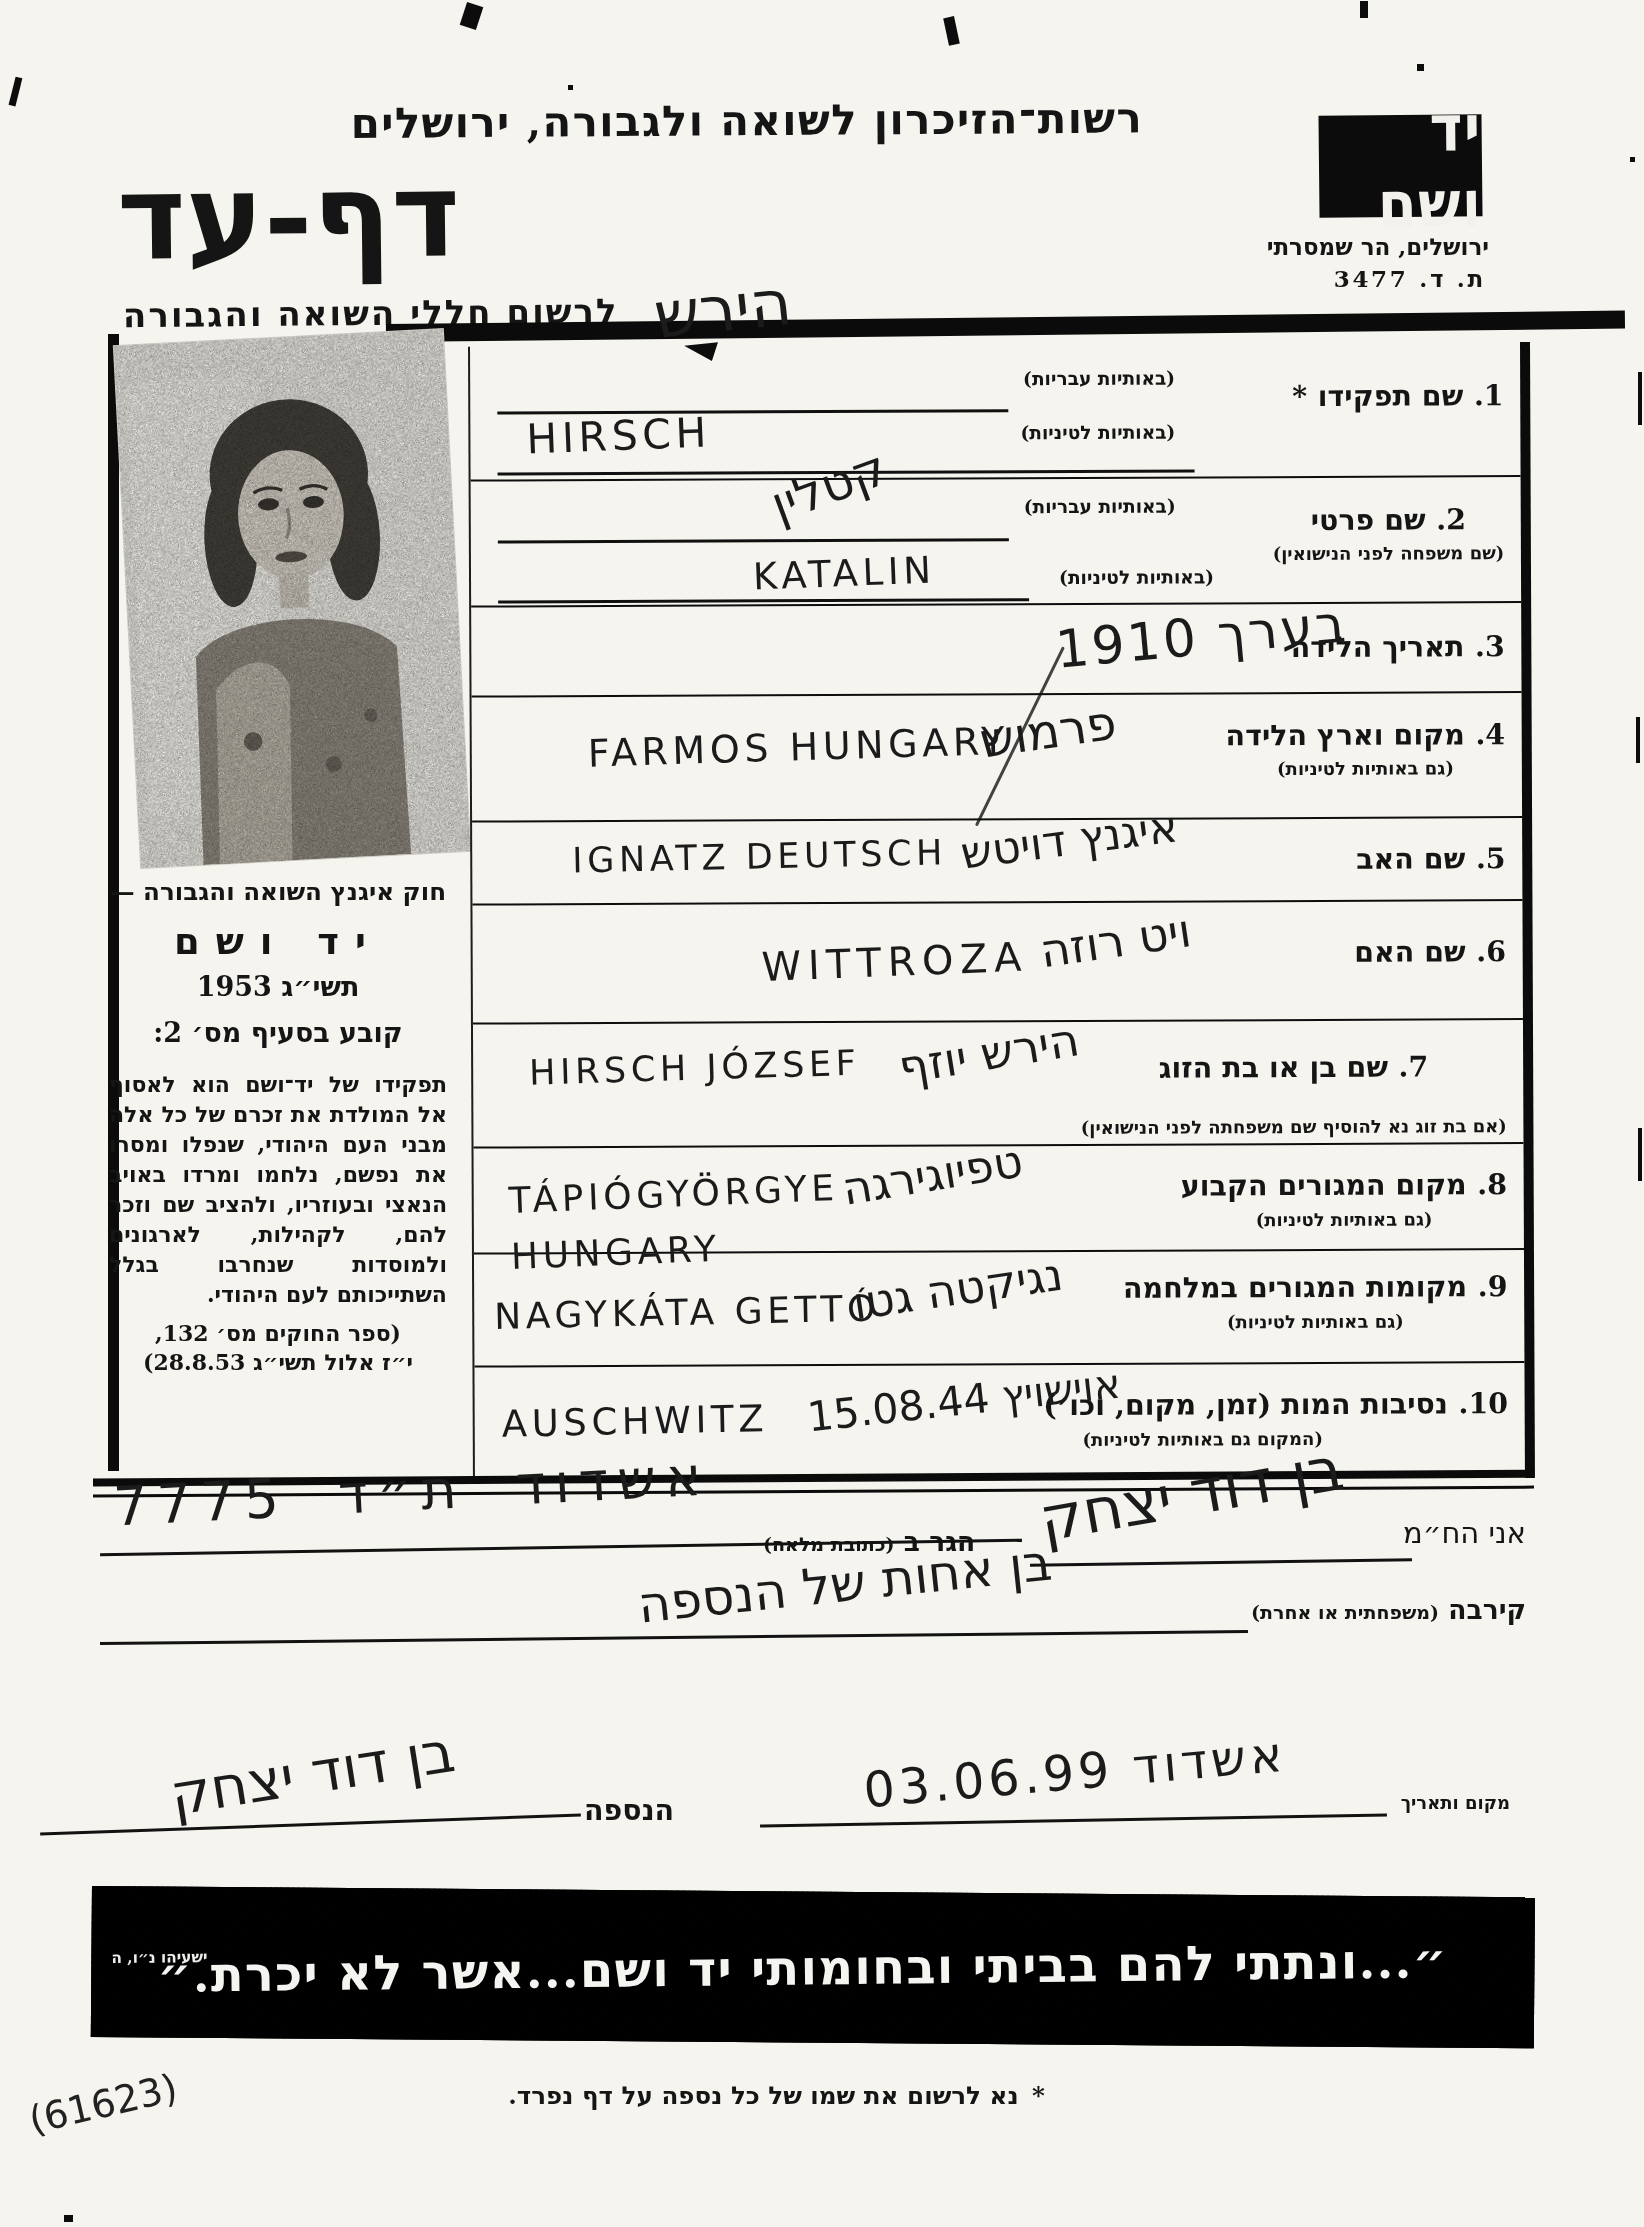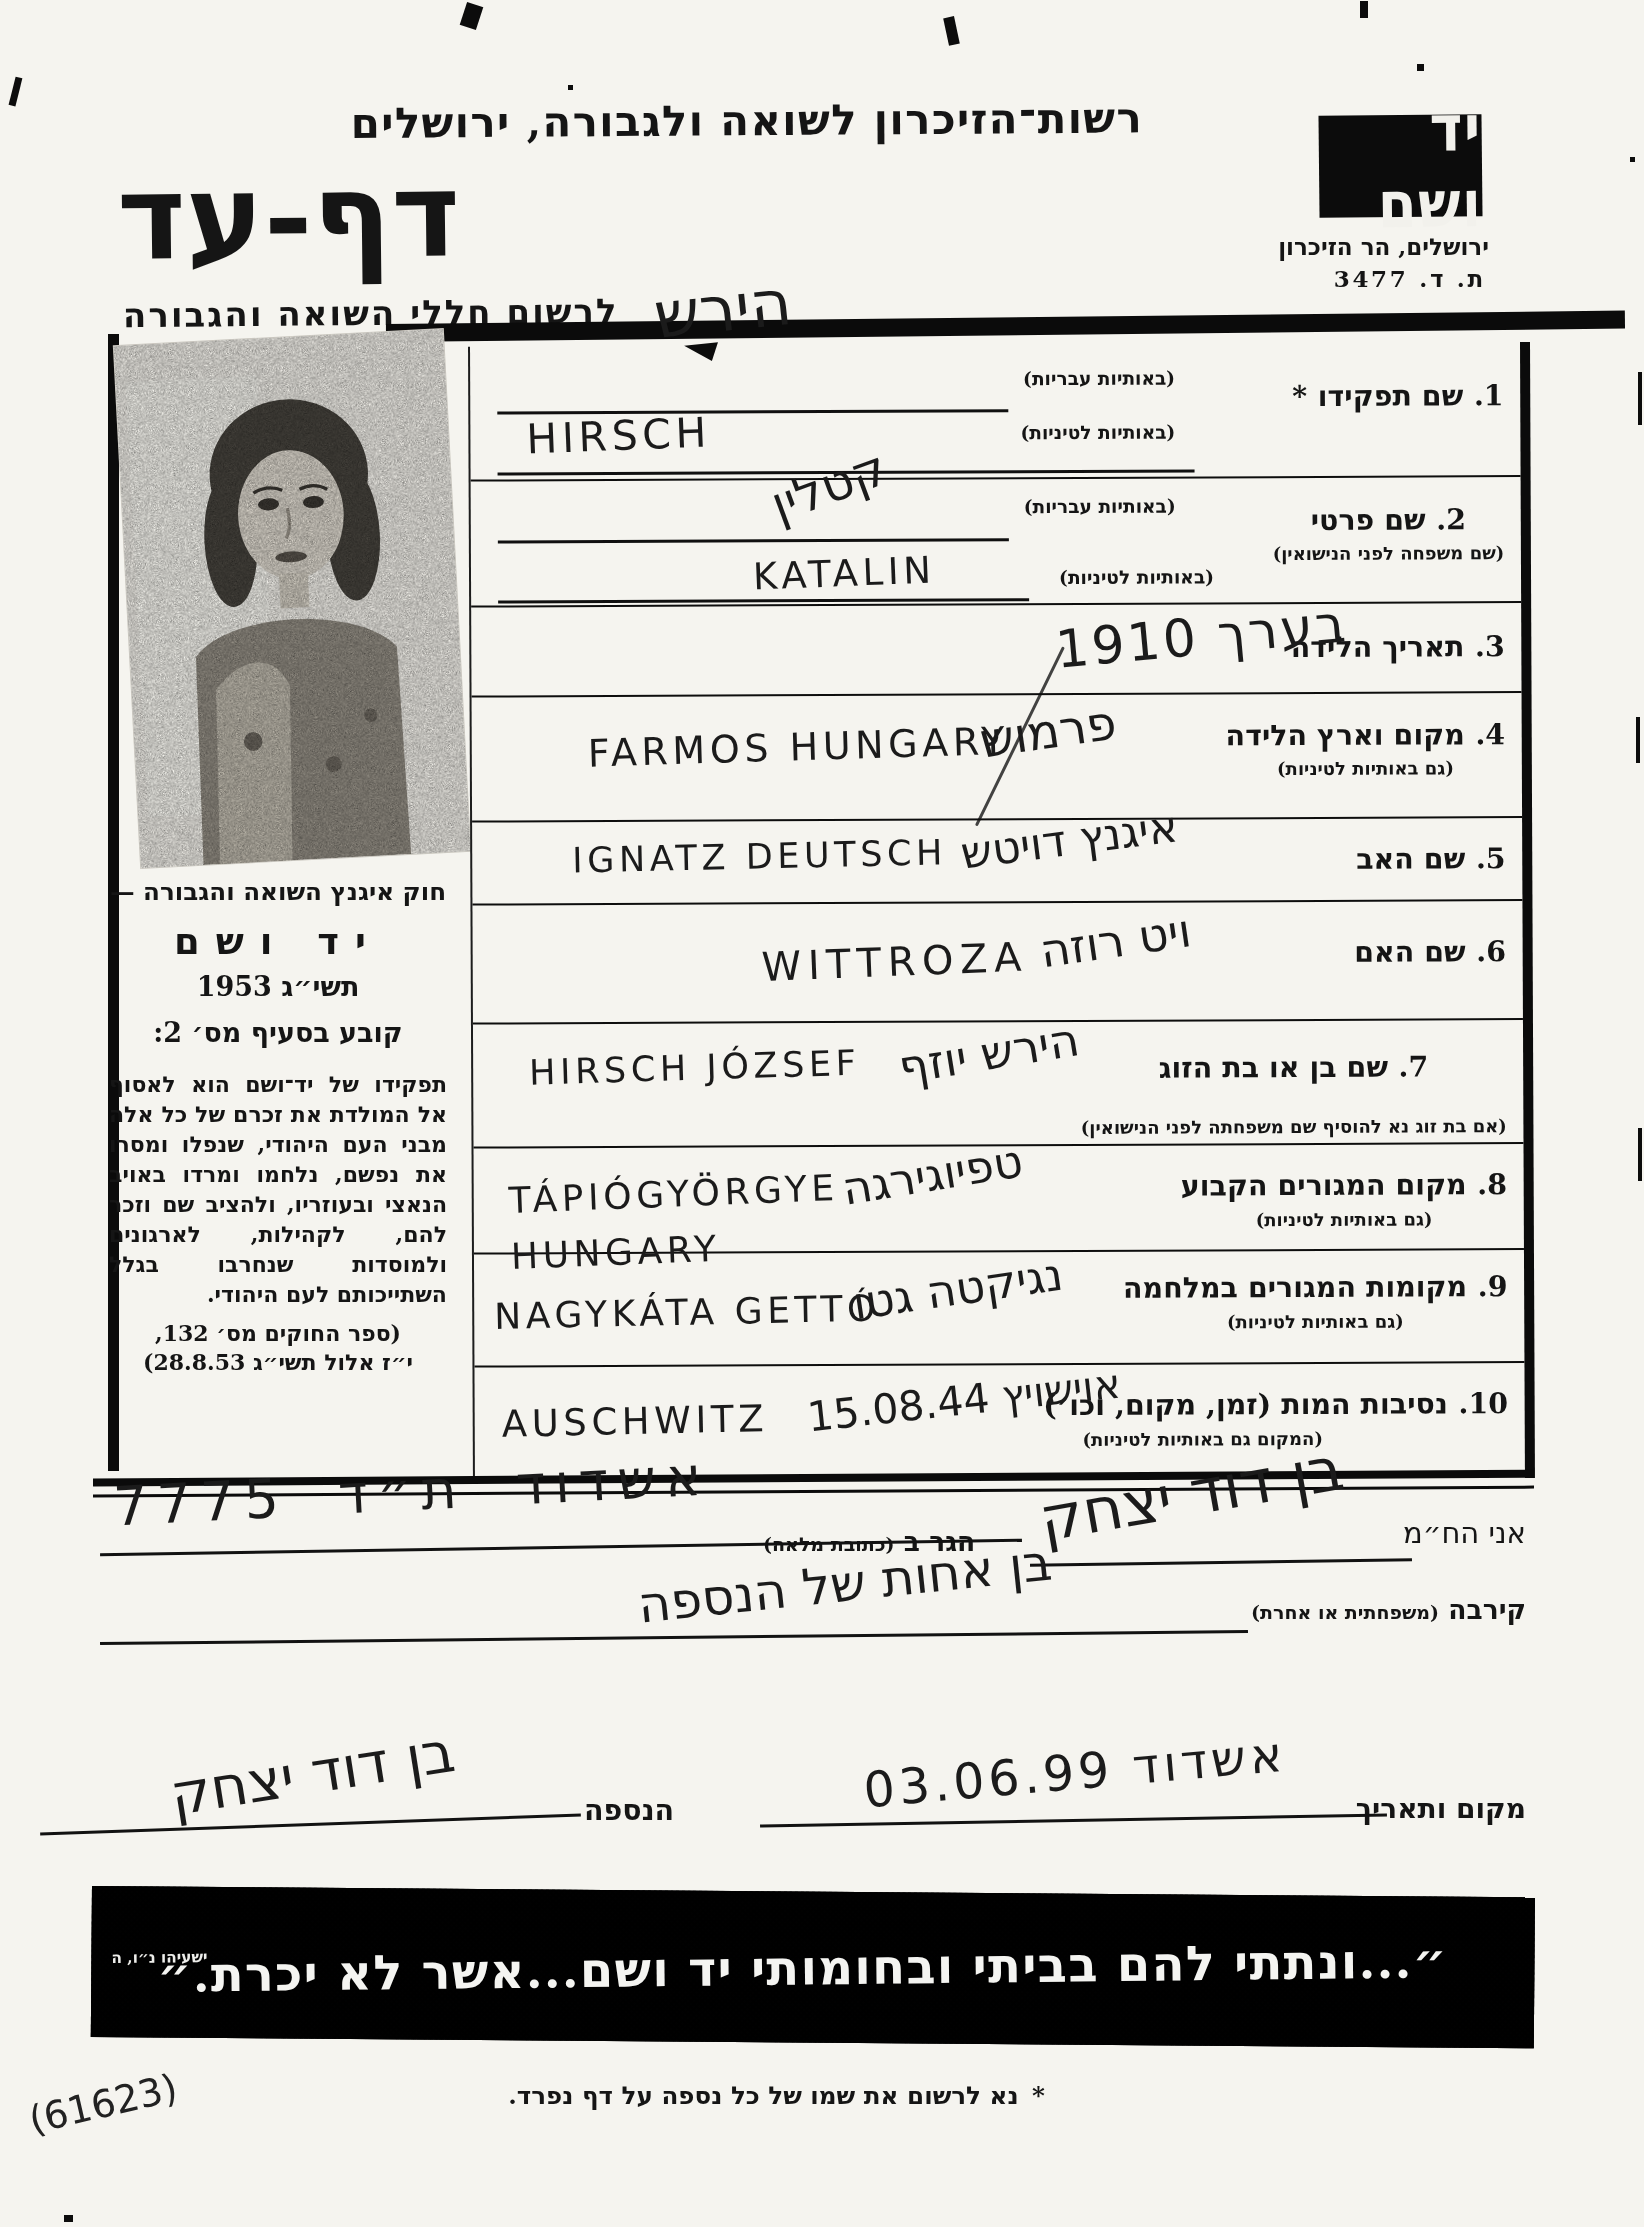--- a/index.html
+++ b/index.html
@@ -94,21 +94,21 @@
   .name-ul{left:1030px;top:1561px;width:382px;transform:rotate(-.8deg);}
   .residing-label{left:763px;top:1526px;font-size:26.5px;font-weight:800;white-space:nowrap;}
   .residing-label small{font-size:19px;font-weight:700;}
   .address-hw{left:113px;top:1460px;font-size:54px;letter-spacing:9.3px;word-spacing:24px;transform:rotate(-3deg);}
   .address-ul{left:100px;top:1546px;width:922px;transform:rotate(-.9deg);}
   .kinship-label{right:118px;top:1594px;font-size:26.5px;font-weight:800;white-space:nowrap;}
   .kinship-label small{font-size:19px;font-weight:700;margin-left:40px;}
   .kinship-hw{left:637px;top:1555px;font-size:50px;transform:rotate(-6deg);}
   .kinship-ul{left:100px;top:1636px;width:1148px;transform:rotate(-.6deg);}
   .statement{left:398px;top:1672px;width:763px;text-align:center;font-size:27px;font-weight:800;line-height:42px;}
-  .pd-label{right:118px;top:1792px;font-size:28px;font-weight:800;}
+  .pd-label{right:134px;top:1792px;font-size:18px;font-weight:800;}
   .pd-hw{left:863px;top:1744px;font-size:49px;letter-spacing:4px;transform:rotate(-5deg);}
   .pd-ul{left:760px;top:1819px;width:627px;transform:rotate(-1deg);}
   .sig-label{left:584px;top:1793px;font-size:28.5px;font-weight:800;}
   .sig-hw{left:169px;top:1740px;font-size:57px;transform:rotate(-9deg);}
   .sig-ul{left:40px;top:1823px;width:541px;transform:rotate(-2deg);}
 
   
   .banner{left:92px;top:1886px;width:1443px;height:151px;transform:rotate(.45deg);transform-origin:left top;
           background:#161616;
           background-image:repeating-linear-gradient(45deg,#101010 0 2px,#3c3c3c 2px 4px),
@@ -131,21 +131,21 @@
 <body>
 
 <div class="page">
 
   <div class="abs org-line he">רשות־הזיכרון לשואה ולגבורה, ירושלים</div>
   <div class="abs main-title he">דף-עד</div>
   <div class="abs subtitle he">לרשום חללי השואה והגבורה</div>
   <div class="abs logo">
     <span class="he">יד ושם</span>
   </div>
-  <div class="abs addr1 he">ירושלים, הר הזיכרון</div>
+  <div class="abs addr1 he">ירושלים, הר שמסרתי</div>
   <div class="abs addr2 he">ת. ד. 3477</div>
   <div class="abs hrule"></div>
   <div class="abs arrowmark"></div>
 
   <div class="abs edge-strip"></div>
   <div class="abs photo">
     <div class="photo-inner">
       <svg width="100%" height="100%" viewBox="0 0 500 780" preserveAspectRatio="none">
         <defs>
           <filter id="grain" x="0" y="0" width="100%" height="100%">

